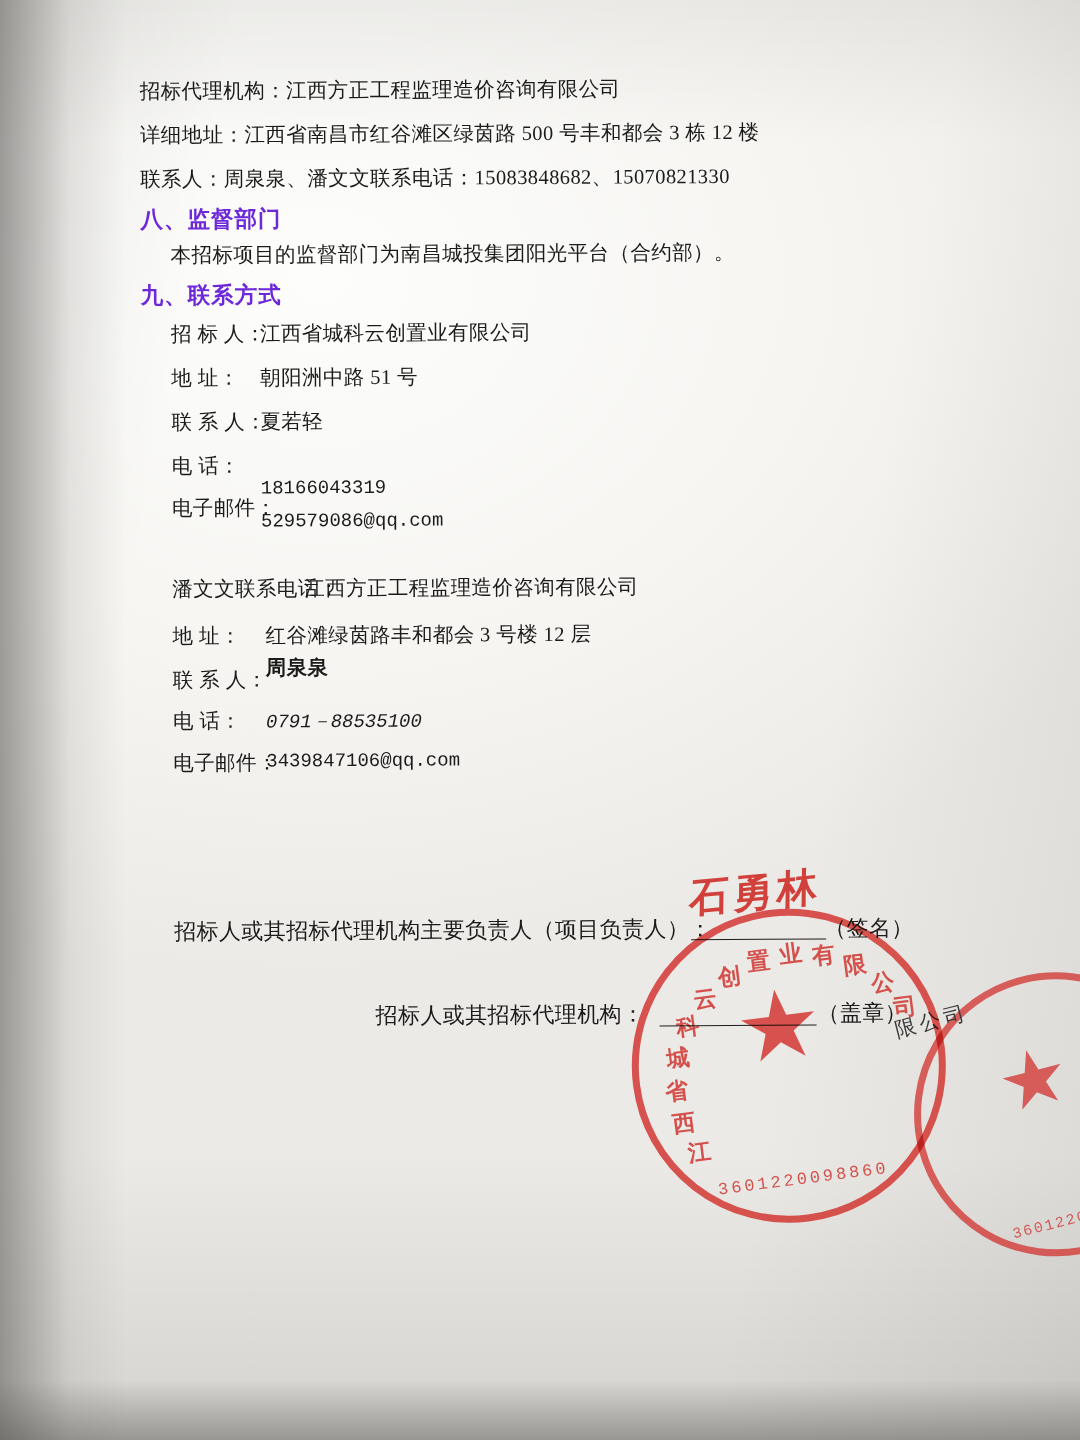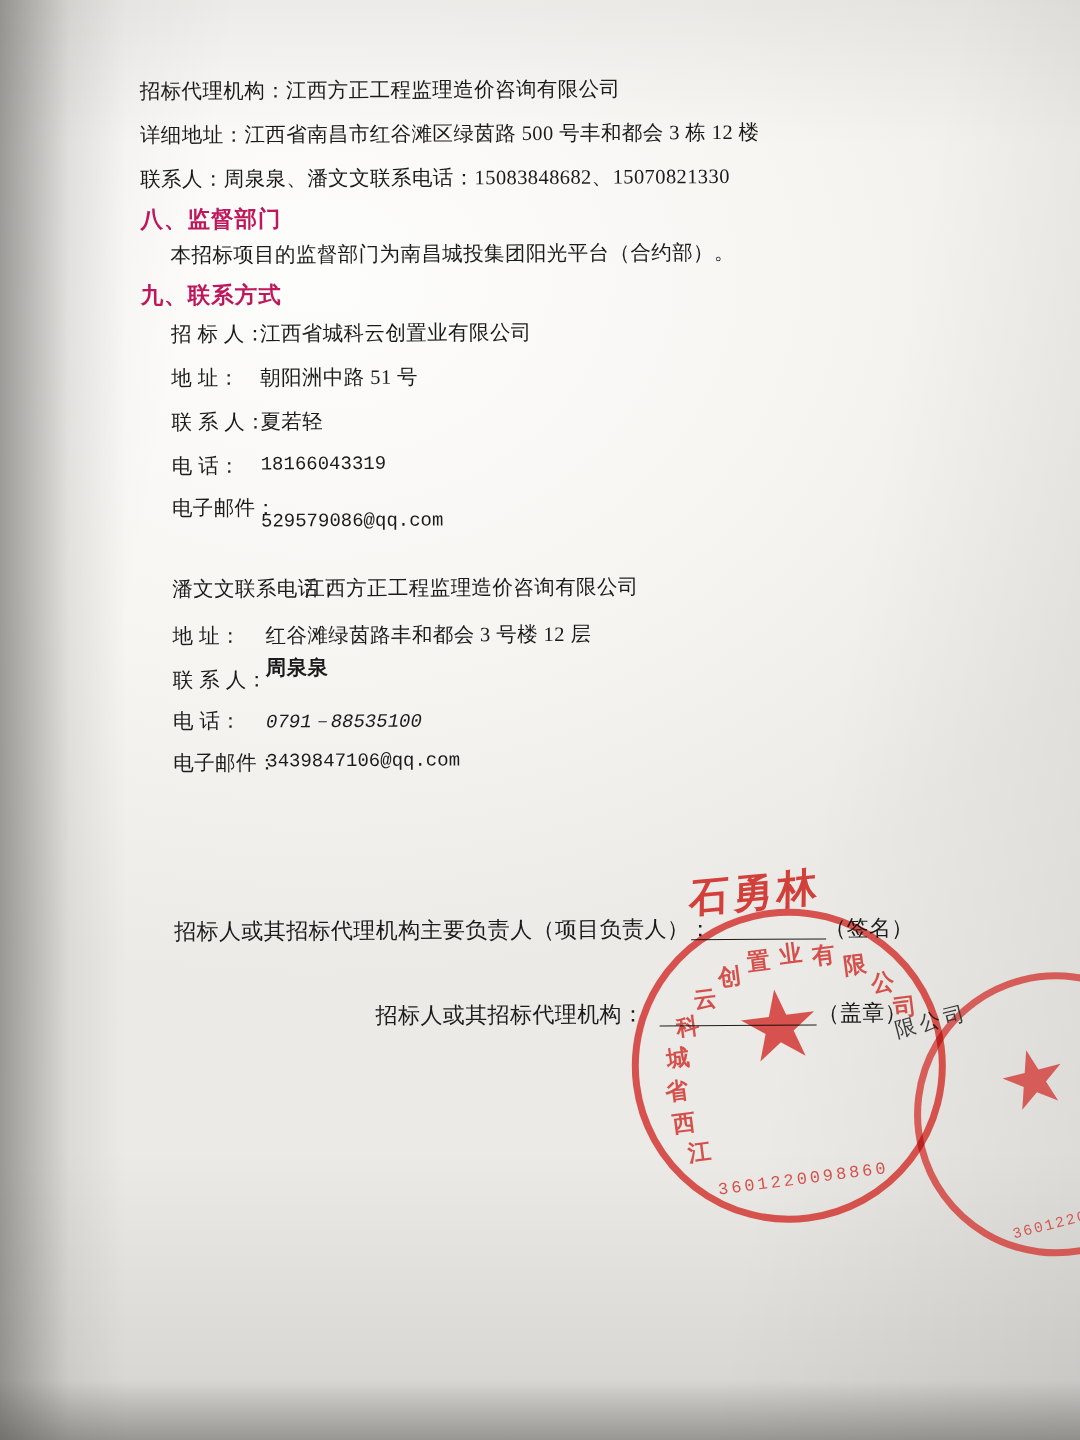--- a/index.html
+++ b/index.html
@@ -45,21 +45,21 @@
   }
   .ln {
     position: absolute;
     color: #1b1b1b;
     white-space: nowrap;
     font-size: 20.5px;
     letter-spacing: 0.4px;
   }
   .hd {
     position: absolute;
-    color: #be185d;
+    color: #6d28d9;
     white-space: nowrap;
     font-weight: bold;
     font-size: 22.5px;
     letter-spacing: 1px;
   }
   .mono { font-family: "Liberation Mono", monospace; font-size: 19px; letter-spacing: 0; }
   .sign-line {
     position: absolute;
     border-bottom: 1.6px solid #1d1d1d;
     height: 0;
@@ -183,21 +183,21 @@
     <div class="ln" style="left:173px; top:318px;">招 标 人：</div>
     <div class="ln" style="left:262px; top:318px;">江西省城科云创置业有限公司</div>
 
     <div class="ln" style="left:173px; top:362px;">地    址：</div>
     <div class="ln" style="left:262px; top:362px;">朝阳洲中路 51 号</div>
 
     <div class="ln" style="left:173px; top:406px;">联 系 人：</div>
     <div class="ln" style="left:262px; top:406px;font-family:Liberation Serif, serif;">夏若轻</div>
 
     <div class="ln" style="left:173px; top:450px;">电    话：</div>
-    <div class="ln mono" style="left:262px; top:452px;">18166043319</div>
+    <div class="ln mono" style="left:262px; top:476px;">18166043319</div>
 
     <div class="ln" style="left:173px; top:492px;">电子邮件：</div>
     <div class="ln mono" style="left:262px; top:509px;">529579086@qq.com</div>
 
     <div class="ln" style="left:173px; top:573px;">潘文文联系电话：</div>
     <div class="ln" style="left:305px; top:573px;">江西方正工程监理造价咨询有限公司</div>
 
     <div class="ln" style="left:173px; top:620px;">地    址：</div>
     <div class="ln" style="left:266px; top:620px;">红谷滩绿茵路丰和都会 3 号楼 12 层</div>
 

